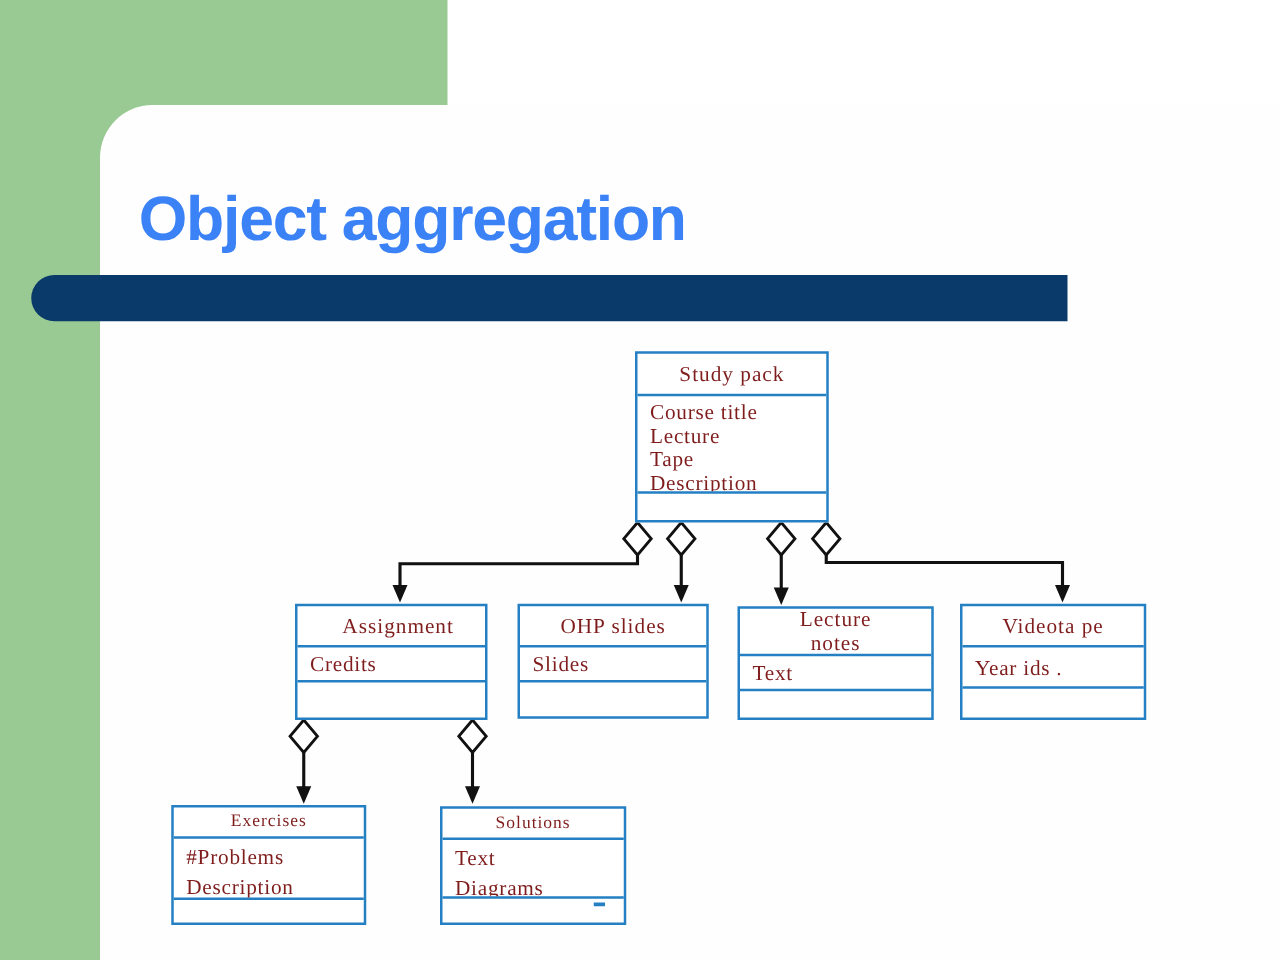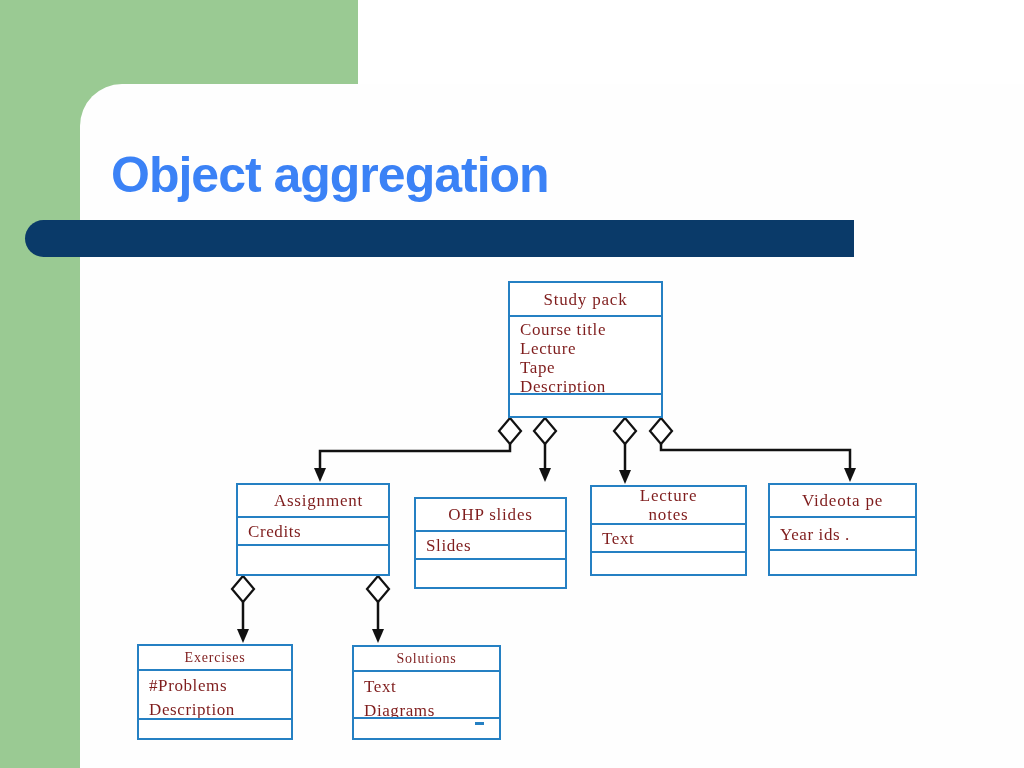--- a/index.html
+++ b/index.html
@@ -125,21 +125,21 @@
 <div class="uml-box" style="left:236px; top:483px; width:154px; height:93px;">
   <div class="uml-name" style="height:31px;padding-left:11px;">
     <span>Assignment</span>
   </div>
   <div class="uml-attrs" style="height:28px; line-height:22px;">
     <div class="attr-line">Credits</div>
   </div>
   <div class="uml-ops"></div>
 </div>
 
-<div class="uml-box" style="left:414px; top:497px; width:153px; height:92px;">
+<div class="uml-box" style="left:414px; top:483px; width:153px; height:92px;">
   <div class="uml-name" style="height:31px;">
     <span>OHP slides</span>
   </div>
   <div class="uml-attrs" style="height:28px; line-height:22px;">
     <div class="attr-line">Slides</div>
   </div>
   <div class="uml-ops"></div>
 </div>
 
 <div class="uml-box" style="left:590px; top:485px; width:157px; height:91px;">

